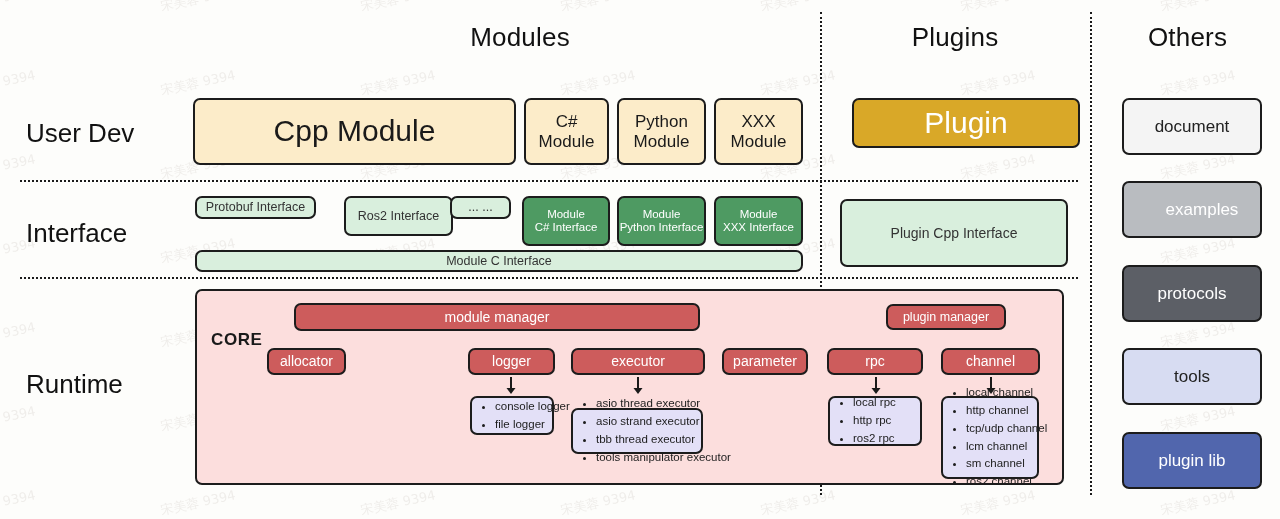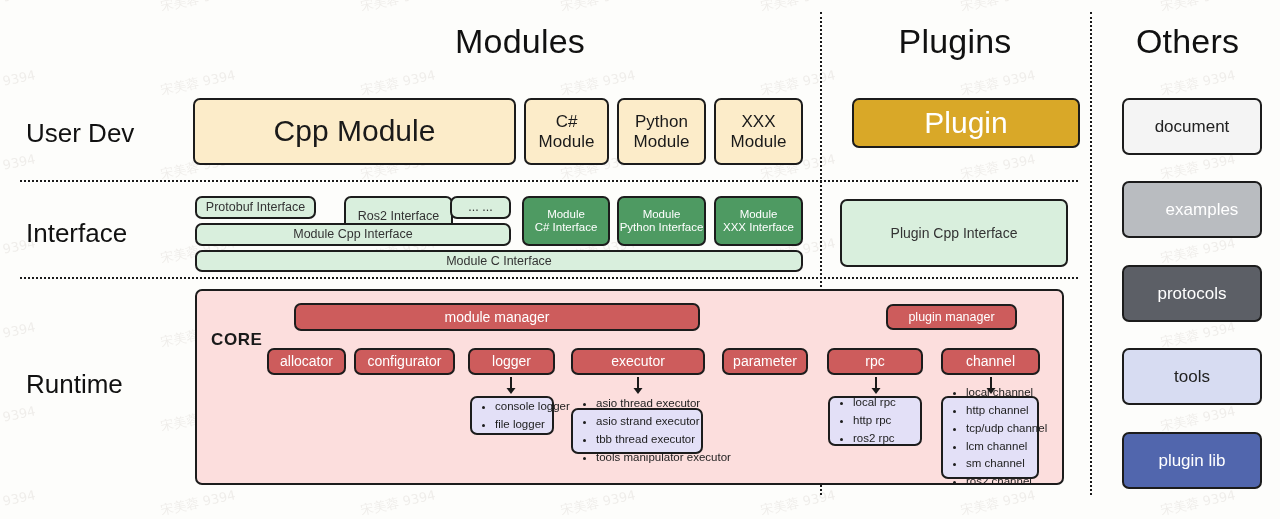--- a/index.html
+++ b/index.html
@@ -10,21 +10,21 @@
     color:#1a1a1a;
     overflow:hidden;
     position:relative;
   }
   #stage{position:absolute;left:0;top:0;width:1280px;height:519px;}
 
   .abs{position:absolute;box-sizing:border-box;}
 
   
   .col-head{
-    font-size:34px;
+    font-size:26px;
     font-weight:400;
     color:#111;
     text-align:center;
     letter-spacing:.2px;
     white-space:nowrap;
   }
 
   
   .row-label{
     font-size:26px;
@@ -221,23 +221,20 @@
   <div class="abs box green-light t13" style="left:195px;top:196px;width:121px;height:23px;">
     <span>Protobuf Interface</span>
   </div>
   <div class="abs box green-light t13" style="left:344px;top:196px;width:109px;height:40px;">
     <span>Ros2 Interface</span>
   </div>
   <div class="abs box green-light t13" style="left:450px;top:196px;width:61px;height:23px;">
     <span>... ...</span>
   </div>
 
-  <div class="abs box green-light t13" style="left:195px;top:223px;width:316px;height:23px;">
-    <span>Module Cpp Interface</span>
-  </div>
 
   <div class="abs box green-light t13" style="left:195px;top:250px;width:608px;height:22px;">
     <span>Module C Interface</span>
   </div>
 
   <div class="abs box green-dark t12" style="left:522px;top:196px;width:88px;height:50px;flex-direction:column;">
     <span>Module</span>
     <span>C# Interface</span>
   </div>
   <div class="abs box green-dark t12" style="left:617px;top:196px;width:89px;height:50px;flex-direction:column;">
@@ -254,29 +251,26 @@
   </div>
 
   <div class="abs box pinkpanel" style="left:195px;top:289px;width:869px;height:196px;display:block;"></div>
 
   <div class="abs core-label" style="left:211px;top:330px;">CORE</div>
 
   <div class="abs box red t15" style="left:294px;top:303px;width:406px;height:28px;">
     <span>module manager</span>
   </div>
 
-  <div class="abs box red t13" style="left:886px;top:304px;width:131px;height:26px;text-align:right;">
+  <div class="abs box red t13" style="left:886px;top:304px;width:120px;height:26px;text-align:right;">
     <span>plugin manager</span>
   </div>
 
   <div class="abs box red t15" style="left:267px;top:348px;width:79px;height:27px;">
     <span>allocator</span>
-  </div>
-  <div class="abs box red t15" style="left:354px;top:348px;width:101px;height:27px;">
-    <span>configurator</span>
   </div>
   <div class="abs box red t15" style="left:468px;top:348px;width:87px;height:27px;">
     <span>logger</span>
   </div>
   <div class="abs box red t15" style="left:571px;top:348px;width:134px;height:27px;">
     <span>executor</span>
   </div>
   <div class="abs box red t15" style="left:722px;top:348px;width:86px;height:27px;">
     <span>parameter</span>
   </div>

